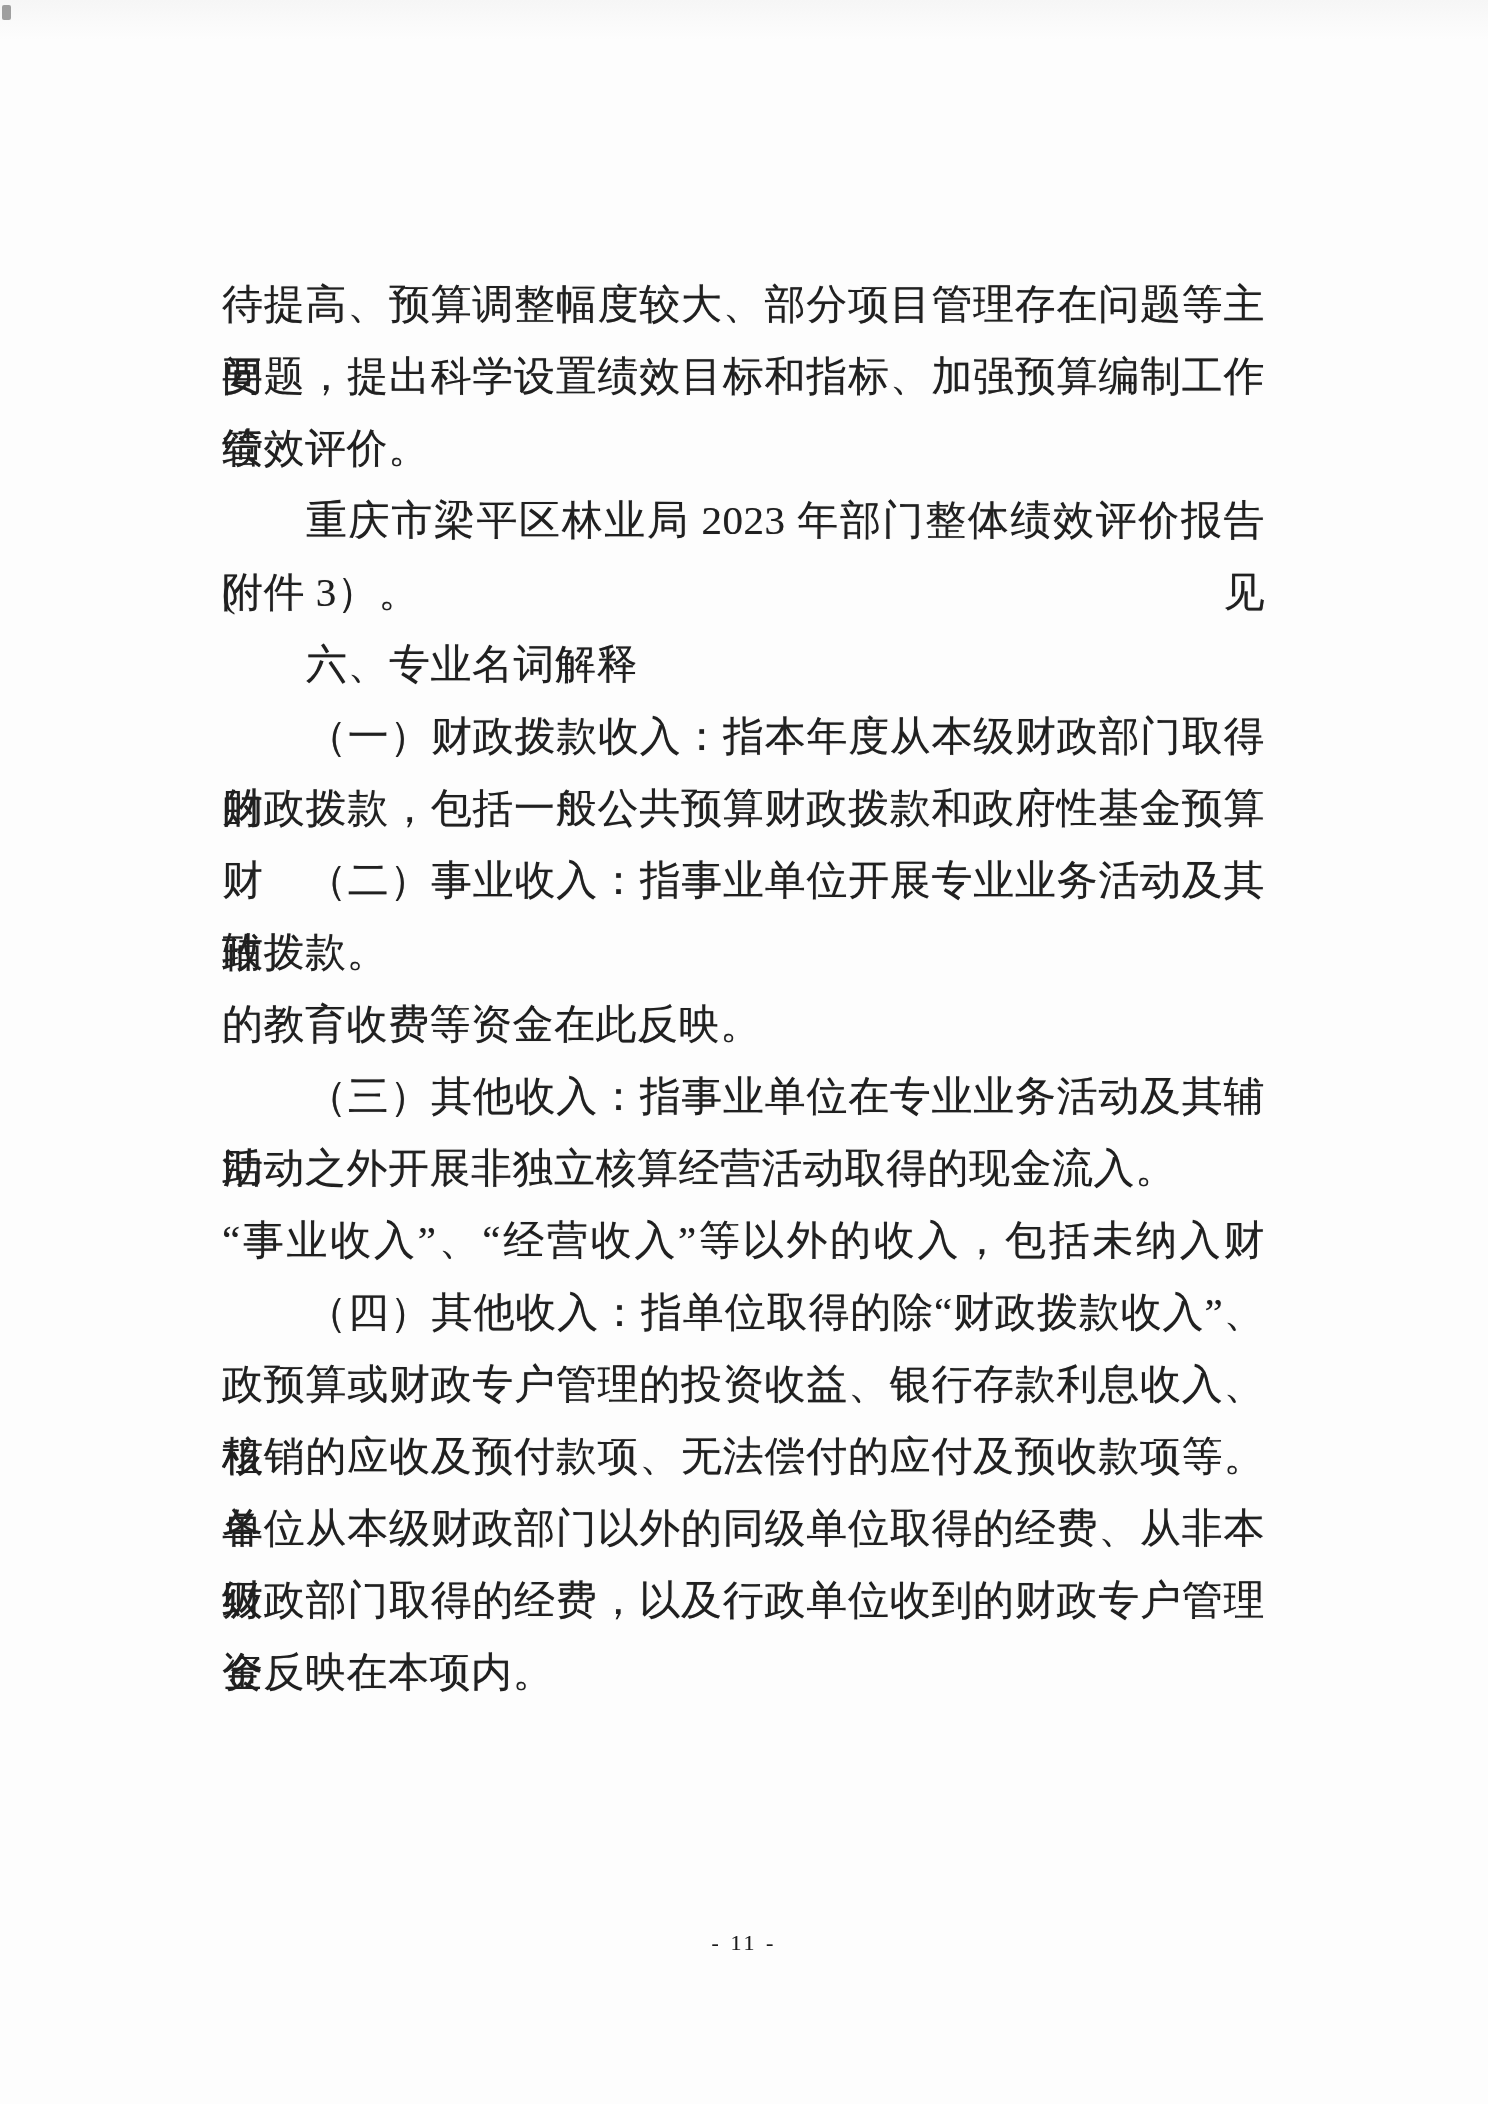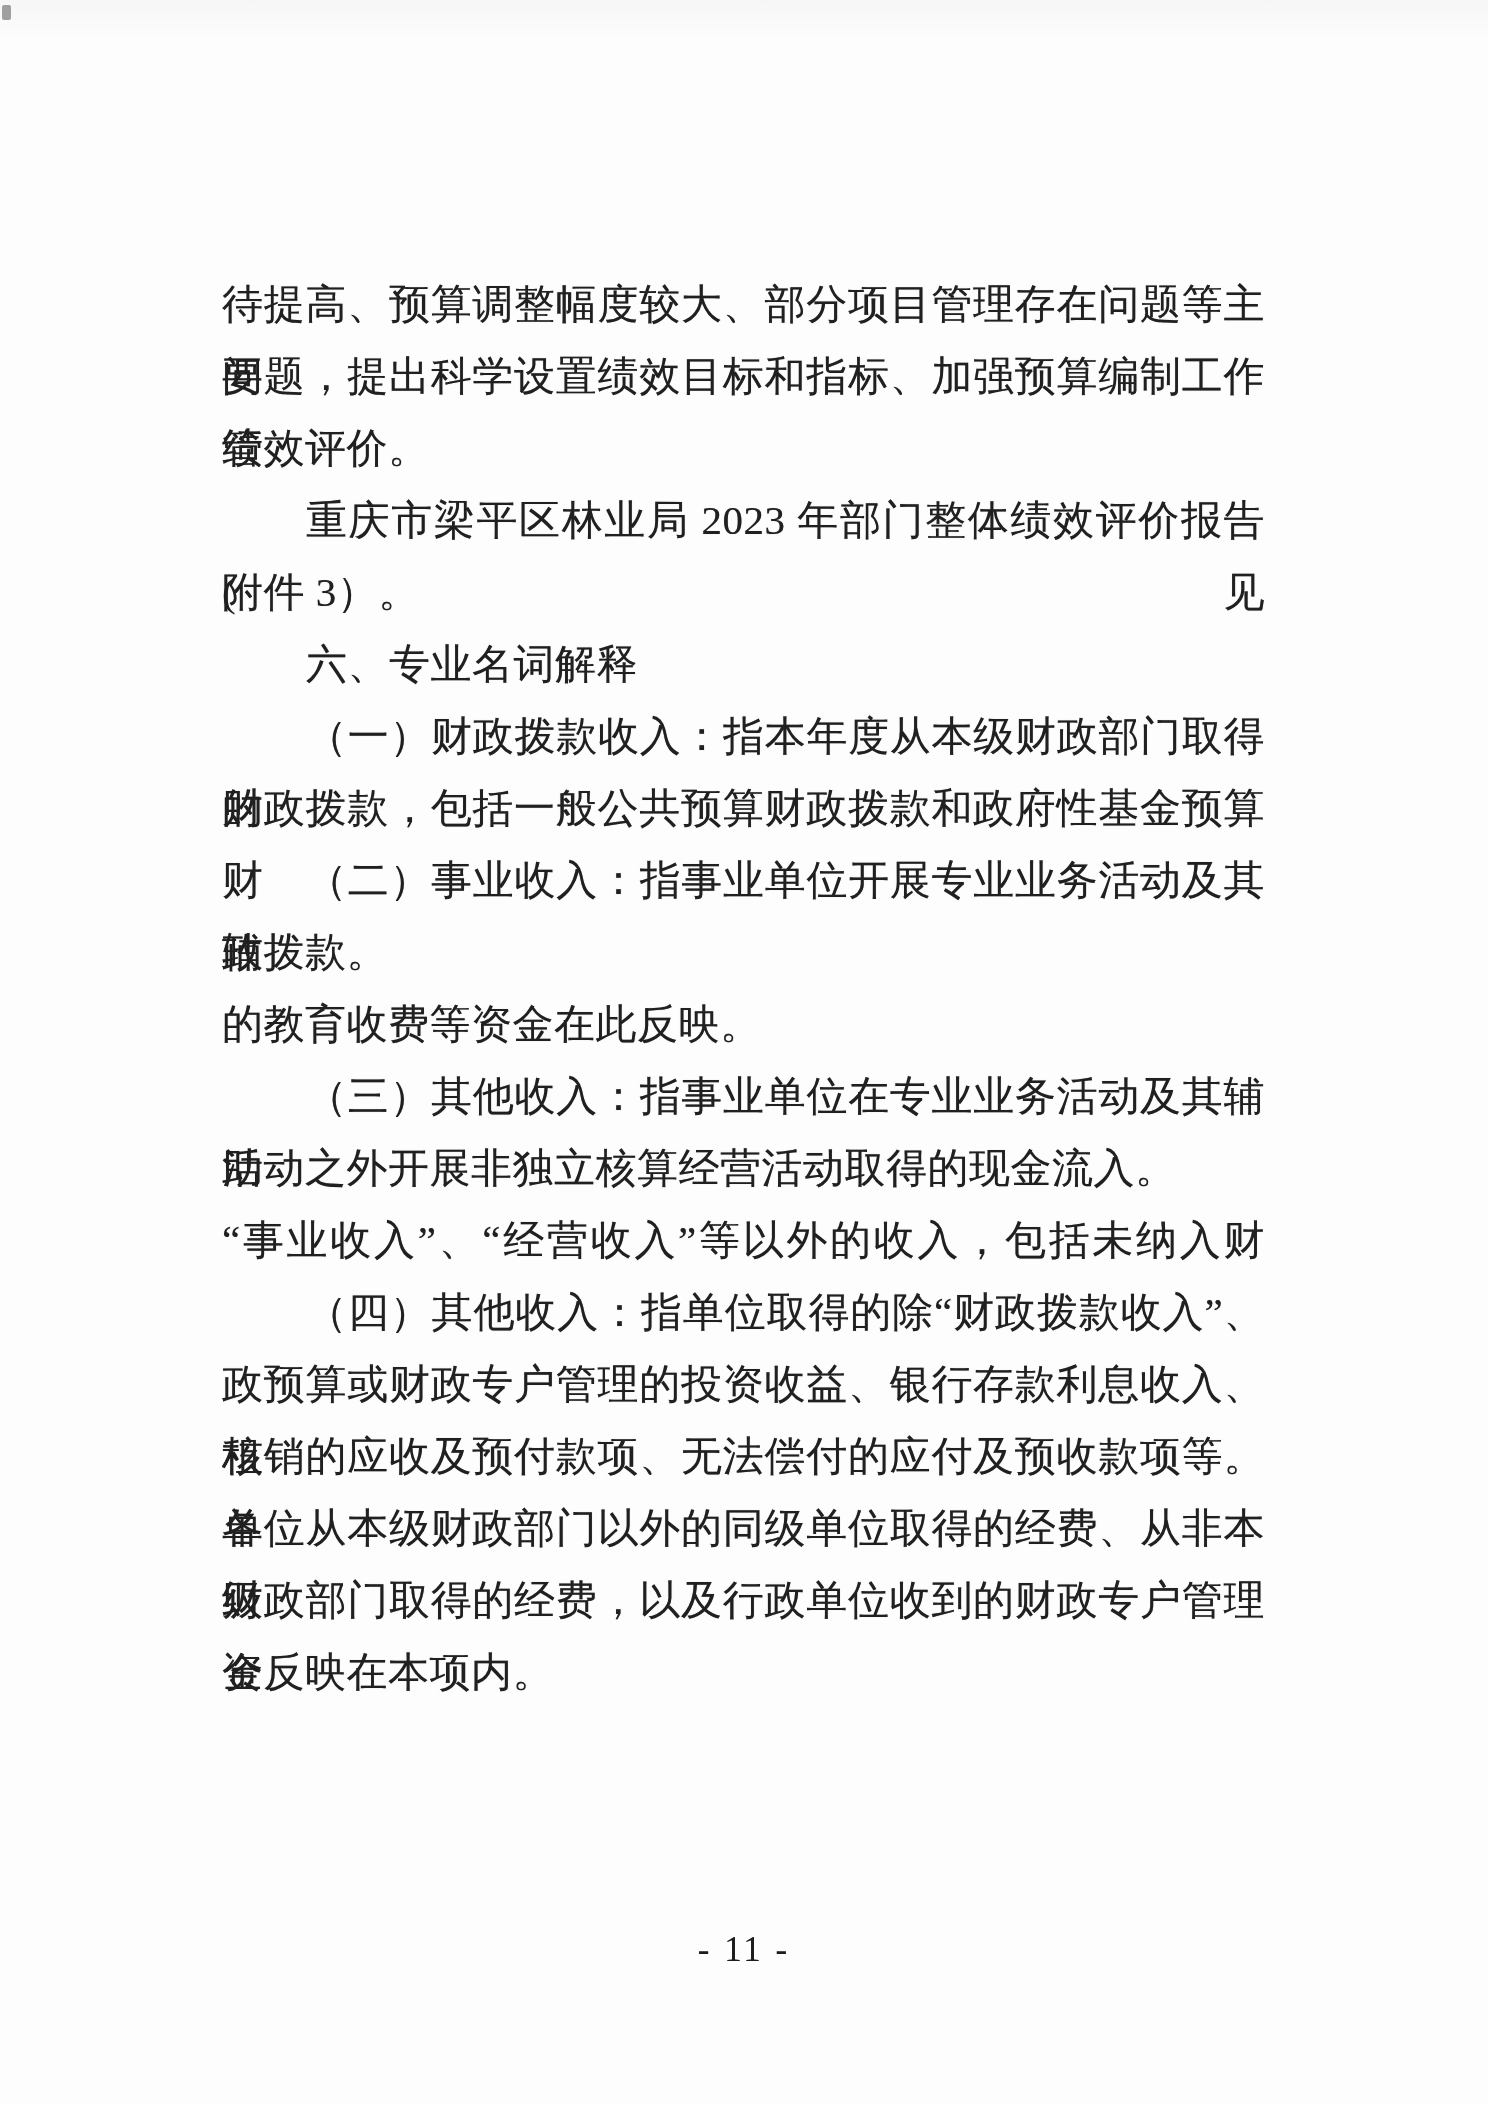--- a/index.html
+++ b/index.html
@@ -55,21 +55,21 @@
   }
   .seg.b {
     font-weight: 400;
   }
   .pagenum {
     position: absolute;
     left: 0;
     top: 1930px;
     width: 100%;
     text-align: center;
-    font-size: 35px;
+    font-size: 22px;
     letter-spacing: 3px;
     color: #1c1c1c;
     text-shadow: 0 0 0.6px rgba(20,20,20,.4);
   }
 </style>
 </head>
 <body>
 
 <div class="page">
   <div class="scan-speck"></div>

